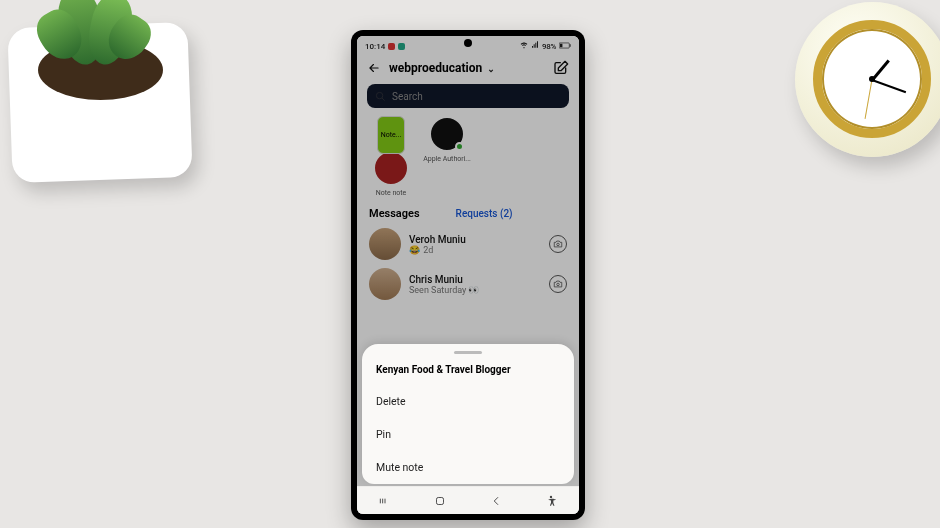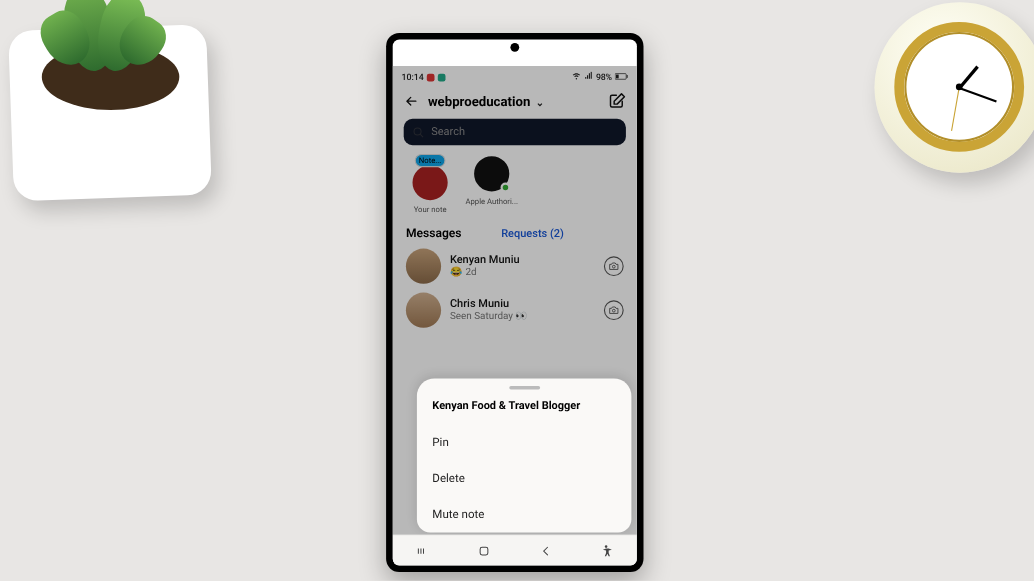--- a/index.html
+++ b/index.html
@@ -24,21 +24,21 @@
   .hour { width: 26px; height: 3px; transform: rotate(-50deg); }
   .minute { width: 36px; transform: rotate(20deg); }
   .second { width: 40px; height: 1px; background: #caa436; transform: rotate(100deg); }
   .clockcenter { position: absolute; left: 50%; top: 50%; width: 6px; height: 6px; background: #000; border-radius: 50%; transform: translate(-50%,-50%); }
 
   
   .phone { position: absolute; left: 351px; top: 30px; width: 234px; height: 490px; background: #000; border-radius: 12px; padding: 6px; box-shadow: 0 10px 24px rgba(0,0,0,0.3); }
   .screen { position: relative; width: 100%; height: 100%; background: #fff; border-radius: 6px; overflow: hidden; }
   .camera { position: absolute; left: 50%; top: 3px; width: 8px; height: 8px; background: #000; border-radius: 50%; transform: translateX(-50%); z-index: 20; }
 
-  .dimmed { position: absolute; inset: 0; background: #fff; filter: brightness(0.72); margin-top: 24px; }
+  .dimmed { position: absolute; inset: 0; background: #fff; filter: brightness(0.72); }
 
   
   .statusbar { display: flex; justify-content: space-between; align-items: center; height: 18px; padding: 2px 8px 0; font-size: 8px; font-weight: 500; color: #222; }
   .sb-right { display: flex; gap: 3px; align-items: center; letter-spacing: -0.3px; }
   .sb-left { display: flex; align-items: center; gap: 3px; }
   .dot-r { width: 7px; height: 7px; background: #d33; border-radius: 2px; }
   .dot-g { width: 7px; height: 7px; background: #2a8; border-radius: 2px; }
 
   
   .header { display: flex; align-items: center; gap: 8px; padding: 6px 10px 4px; }
@@ -50,21 +50,21 @@
   .compose { width: 16px; height: 16px; }
 
   
   .search { margin: 4px 10px 8px; background: #0f172a; border-radius: 8px; height: 24px; display: flex; align-items: center; padding: 0 8px; gap: 6px; }
   .search svg { width: 11px; height: 11px; opacity: .6; }
   .search-text { font-size: 10px; color: #888; }
 
   
   .notes { display: flex; gap: 12px; padding: 0 12px 6px; }
   .note { display: flex; flex-direction: column; align-items: center; width: 44px; }
-  .bubble { font-size: 7px; background: #0ea5e9; border: 1px solid #ddd; border-radius: 6px; padding: 1px 3px; margin-bottom: -4px; z-index: 2; position: relative; }
+  .bubble { font-size: 7px; background: #84cc16; border: 1px solid #ddd; border-radius: 6px; padding: 14px 3px; margin-bottom: -4px; z-index: 2; position: relative; }
   .note-avatar { width: 36px; height: 36px; border-radius: 50%; background: #a22; position: relative; border: 2px solid #fff; }
   .note-avatar.black { background: #111; display:flex; align-items:center; justify-content:center; }
   .note-avatar .badge { position: absolute; right: -1px; bottom: -1px; width: 9px; height: 9px; background: #3a3; border: 2px solid #fff; border-radius: 50%; }
   .note-label { font-size: 7px; color: #555; margin-top: 3px; text-align: center; white-space: nowrap; }
 
   
   .section { display: flex; justify-content: flex-start; padding: 4px 12px 4px; align-items: baseline; }
   .section-left { font-size: 11px; font-weight: 600; }
   .section-right { font-size: 10px; font-weight: 500; color: #1857d6; padding-left: 36px; }
 
@@ -73,21 +73,21 @@
   .avatar { width: 32px; height: 32px; border-radius: 50%; background: linear-gradient(#c7a27a,#8c6b4a); flex-shrink: 0; }
   .avatar.b { background: linear-gradient(#d0b090,#a07a55); }
   .msg-text { flex: 1; min-width: 0; }
   .msg-name { font-size: 10px; font-weight: 500; color: #111; }
   .msg-sub { font-size: 9px; color: #777; display:flex; align-items:center; gap:3px; }
   .emoji { font-size: 9px; }
   .cam-icon { width: 18px; height: 18px; border: 1.5px solid #555; border-radius: 50%; display:flex; align-items:center; justify-content:center; }
   .cam-icon svg { width: 10px; height: 10px; }
 
   
-  .sheet { position: absolute; left: 22px; right: 5px; bottom: 30px; background: #faf9f7; border-radius: 16px 16px 12px 12px; box-shadow: 0 -2px 10px rgba(0,0,0,0.12); z-index: 10; overflow: hidden; }
+  .sheet { position: absolute; left: 5px; right: 5px; bottom: 30px; background: #faf9f7; border-radius: 16px 16px 12px 12px; box-shadow: 0 -2px 10px rgba(0,0,0,0.12); z-index: 10; overflow: hidden; }
   .handle { width: 28px; height: 3px; background: #bbb; border-radius: 2px; margin: 7px auto 4px; }
   .sheet-title { font-size: 10px; font-weight: 700; padding: 6px 14px 10px; }
   .sheet-item { font-size: 10.5px; padding: 10px 14px; color: #222; position: relative; }
   .highlight { position: absolute; border: 3px solid #e11; left: 8px; right: 74px; top: 2px; bottom: 2px; pointer-events: none; }
 
   
   .navbar { position: absolute; left: 0; right: 0; bottom: 0; height: 28px; background: #f6f5f3; display: flex; align-items: center; justify-content: space-around; z-index: 12; border-top: 1px solid rgba(0,0,0,0.03); }
   .nav-btn { width: 20px; height: 14px; display:flex; align-items:center; justify-content:center; color:#444; }
   .nav-btn svg { width: 14px; height: 14px; }
 
@@ -176,40 +176,40 @@
               <path d="M21 21l-6-6"></path>
             </svg>
         </span>
         <span class="search-text">Search</span>
       </div>
 
       <div class="notes">
         <div class="note">
           <span class="bubble">Note...</span>
           <div class="note-avatar"></div>
-          <span class="note-label">Your note</span>
+          <span class="note-label">Note note</span>
         </div>
         <div class="note">
           <div class="note-avatar black">
             <span style="color:#fff;font-size:14px;line-height:1"></span>
             <div class="badge"></div>
           </div>
           <span class="note-label">Apple Authori...</span>
         </div>
       </div>
 
       <div class="section">
         <span class="section-left">Messages</span>
         <span class="section-right">Requests (2)</span>
       </div>
 
       <div class="msg">
         <div class="avatar"></div>
         <div class="msg-text">
-          <div class="msg-name">Kenyan Muniu</div>
+          <div class="msg-name">Veroh Muniu</div>
           <div class="msg-sub">
             <span class="emoji">😂</span>
             <span>2d</span>
           </div>
         </div>
         <span class="cam-icon">
           <svg viewBox="0 0 24 24" stroke="#555" stroke-width="2" fill="none">
               <path d="M3 8h4l2-3h6l2 3h4v11H3z"></path>
               <circle cx="12" cy="13" r="3"></circle>
             </svg>
@@ -228,22 +228,22 @@
               <circle cx="12" cy="13" r="3"></circle>
             </svg>
         </span>
       </div>
 
     </div>
 
     <div class="sheet">
       <div class="handle"></div>
       <div class="sheet-title">Kenyan Food &amp; Travel Blogger</div>
+      <div class="sheet-item">Delete</div>
       <div class="sheet-item">Pin</div>
-      <div class="sheet-item">Delete</div>
       <div class="sheet-item">Mute note</div>
     </div>
 
     <div class="navbar">
       <span class="nav-btn">
         <svg viewBox="0 0 24 12" stroke="#444" stroke-width="1.6" fill="none">
             <path d="M4 2v8M8 2v8M12 2v8"></path>
           </svg>
       </span>
       <span class="nav-btn">

